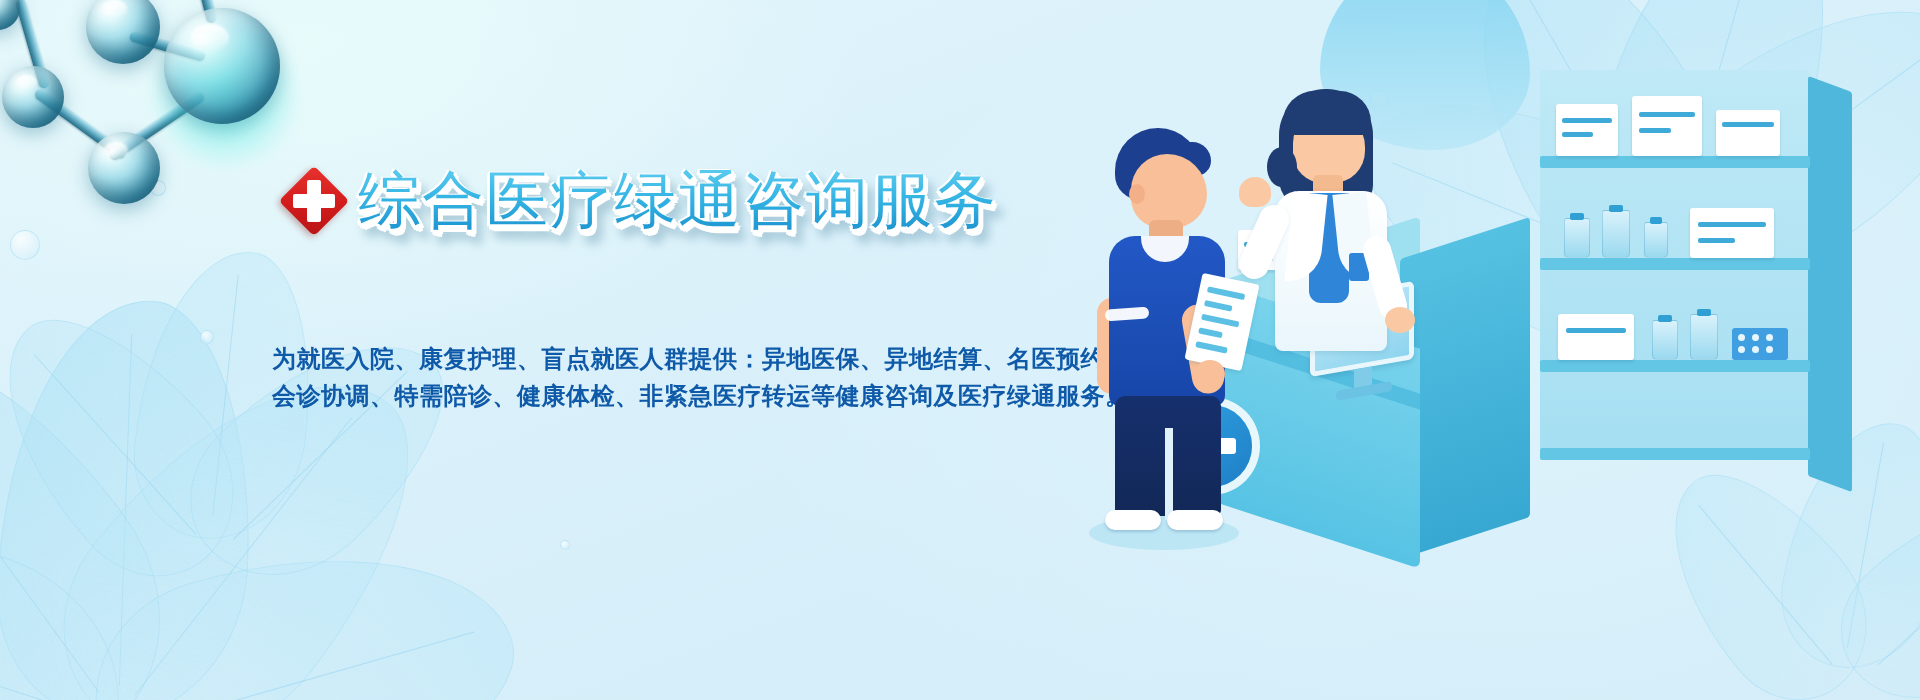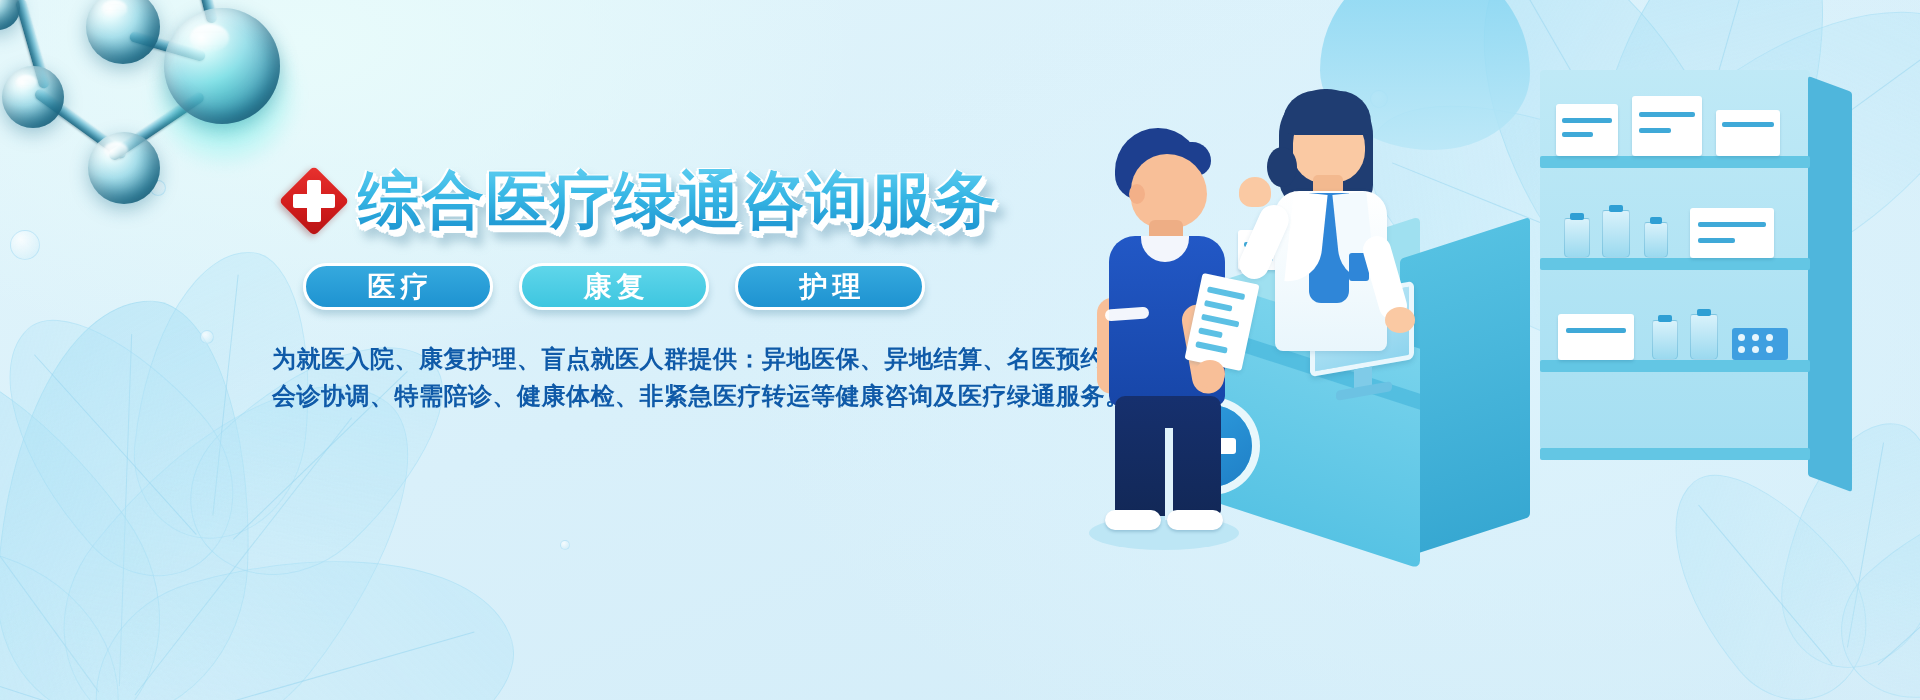--- a/index.html
+++ b/index.html
@@ -107,21 +107,21 @@
   #logo-cross .plus-v, #logo-cross .plus-h {
     position: absolute; background: #ffffff; border-radius: 2px;
   }
   #logo-cross .plus-v { left: 24px; top: 10px; width: 14px; height: 42px; }
   #logo-cross .plus-h { left: 10px; top: 24px; width: 42px; height: 14px; }
 
   
   #title {
     position: absolute; left: 358px; top: 166px;
     font-size: 62px;
-    font-weight: bold;
+    font-weight: normal;
     letter-spacing: 2px;
     line-height: 68px;
     color: #33b4e2;
     background: linear-gradient(180deg, #5ecdf0 0%, #35b5e4 46%, #1b92cf 100%);
     -webkit-background-clip: text;
     background-clip: text;
     -webkit-text-fill-color: transparent;
     filter: drop-shadow(2px 3px 0 #ffffff)
             drop-shadow(-2px -1px 0 #ffffff)
             drop-shadow(3px 1px 0 #ffffff)
@@ -471,25 +471,20 @@
   <div id="content">
 
     <div id="logo-cross">
       <div class="diamond"></div>
       <div class="plus-v"></div>
       <div class="plus-h"></div>
     </div>
 
     <h1 id="title">综合医疗绿通咨询服务</h1>
 
-    <div id="pills">
-      <div class="pill dark">医疗</div>
-      <div class="pill light">康复</div>
-      <div class="pill dark">护理</div>
-    </div>
 
     <div id="paragraph">
       <div>为就医入院、康复护理、盲点就医人群提供：异地医保、异地结算、名医预约</div>
       <div>会诊协调、特需陪诊、健康体检、非紧急医疗转运等健康咨询及医疗绿通服务。</div>
     </div>
   </div>
 
   <div id="illustration">
 
     <div class="sh" id="scene-blob"></div>

